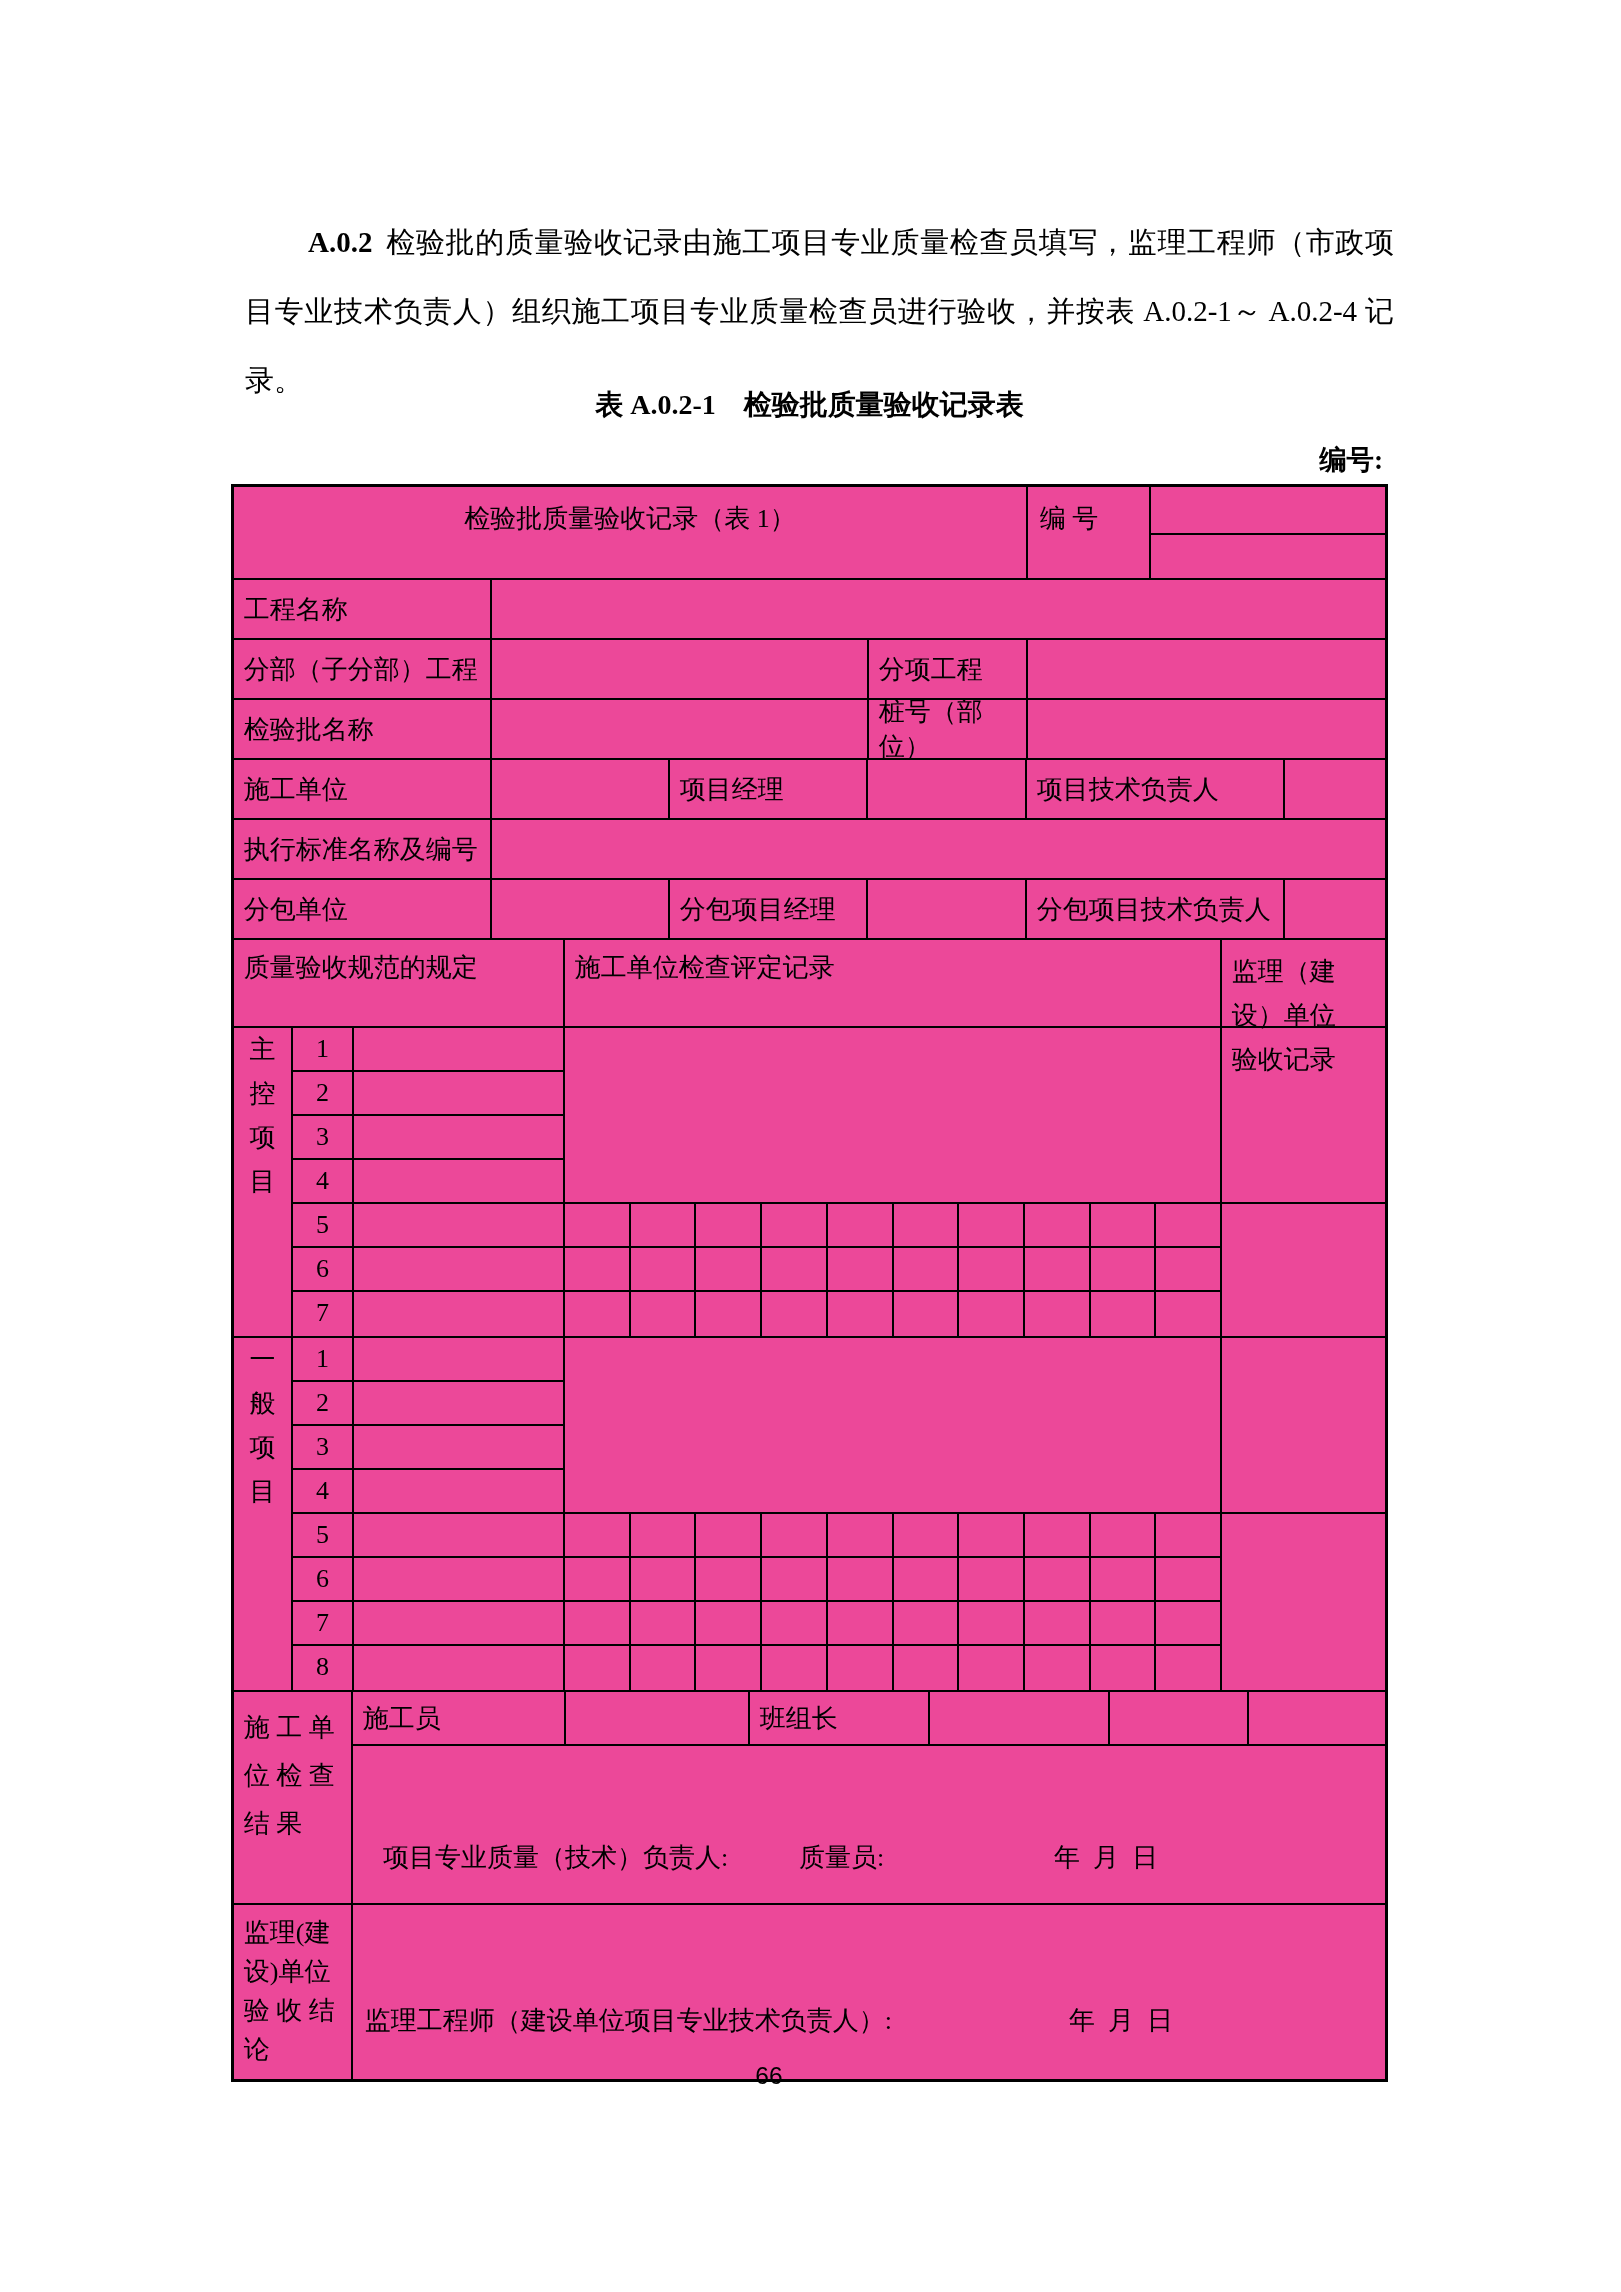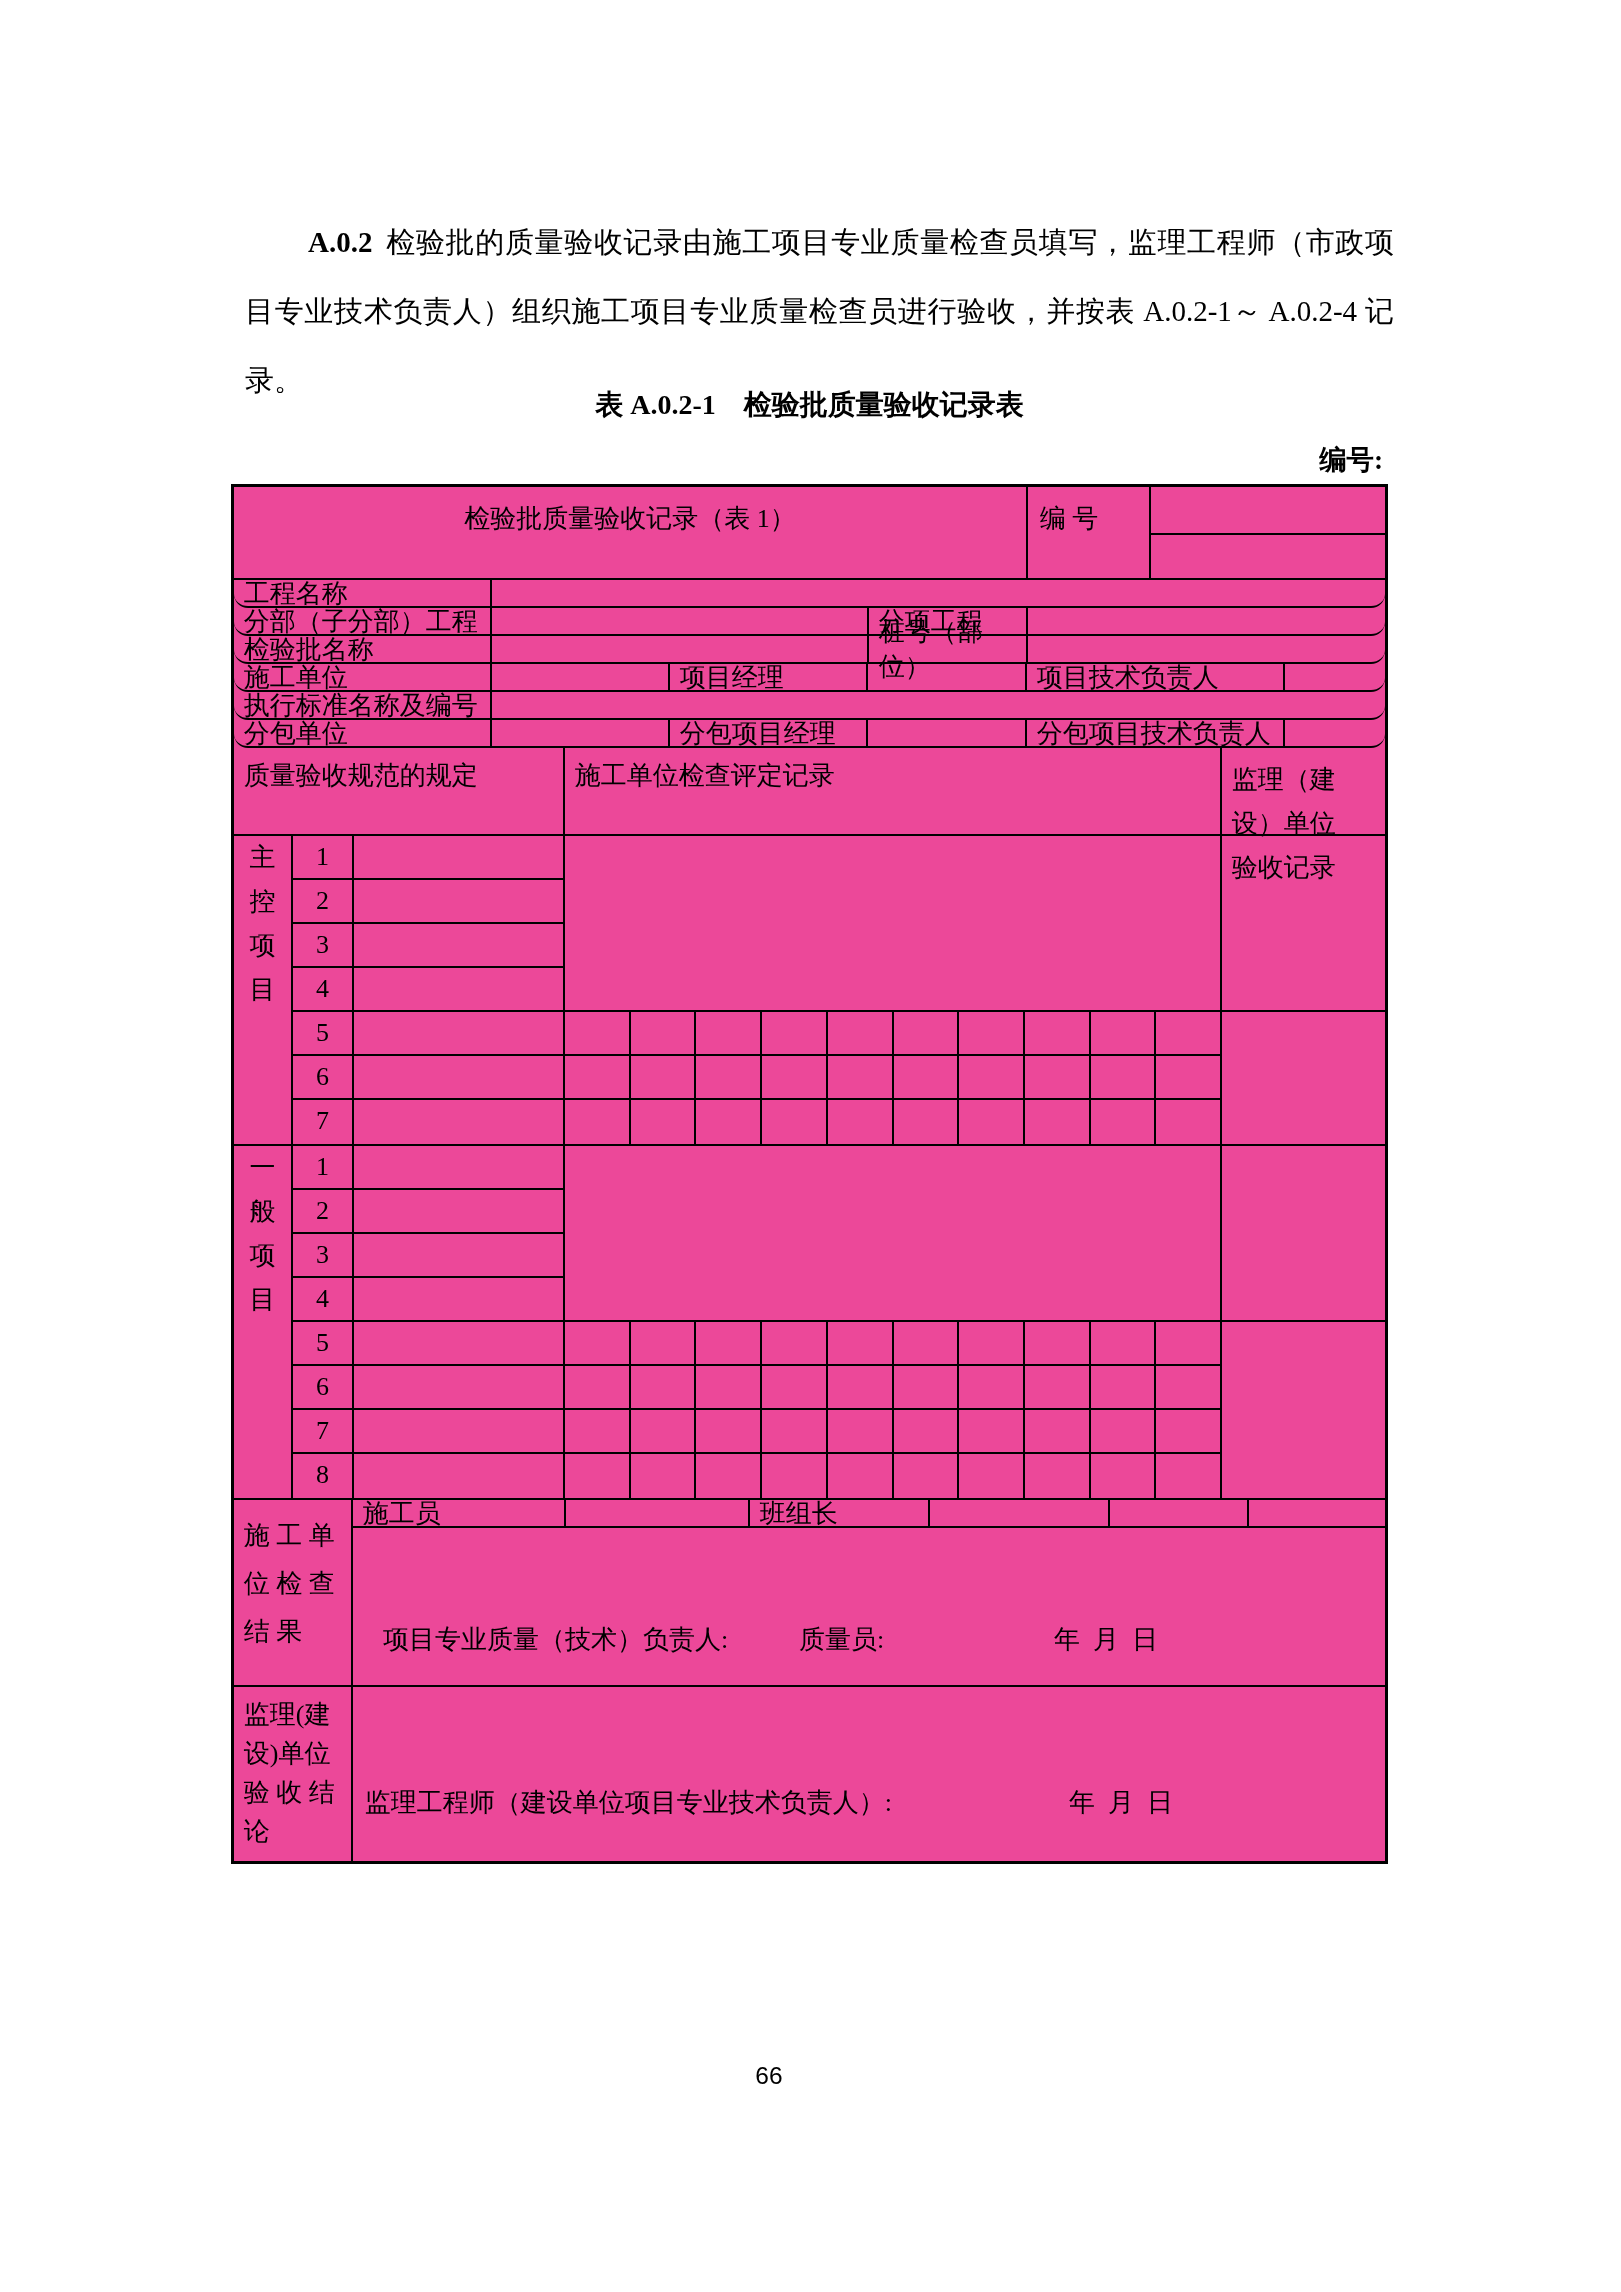--- a/index.html
+++ b/index.html
@@ -48,21 +48,21 @@
 
   
   .h-row { height:93px; }
   .h-title { text-align:center; padding-top:13.7px; }
   .h-serial { padding-top:13.7px; padding-left:11.8px; }
   .h-right { display:flex; flex-direction:column; }
   .h-right-top { height:48px; border-bottom:2.9px solid #000; }
   .h-right-bottom { flex:1; }
 
   
-  .i-row { height:28px;border-radius:16px; }
+  .i-row { height:60px; }
 
   
   .sh-row { height:88px; }
   .two-line { line-height:44px; }
 
   
   .vcol { display:flex; flex-direction:column; align-items:center; }
   .vcol span { display:block; height:44px; line-height:44px; }
   .numcol { display:flex; flex-direction:column; }
   .srow { display:flex; height:44px; border-bottom:2.9px solid #000; }
@@ -76,21 +76,21 @@
   .gc { flex:1; border-right:2px solid #000; }
   .gc:last-child { border-right:none; }
   .rightcol { display:flex; flex-direction:column; }
   .rtop { height:176px; border-bottom:2.9px solid #000; }
   .rbot { flex:1; }
 
   
   .flabel { padding:11.8px 5.9px 0 9.8px; line-height:48px; }
   .flabel span { display:block; white-space:pre; }
   .fright { flex:1; display:flex; flex-direction:column; }
-  .fsub { display:flex; height:28px; border-bottom:2.9px solid #000; }
+  .fsub { display:flex; height:54px; border-bottom:2.9px solid #000; }
   .fsub .fc { border-right:2px solid #000; display:flex; align-items:center; padding-left:9.8px; }
   .fsub .fc.last { border-right:none; flex:1; }
   .fbig { height:157px; position:relative; }
   .fbig span, .sbig span { position:absolute; white-space:pre; }
   .sup { height:174px; border-bottom:none; }
   .sup .flabel { padding-top:7.8px; line-height:39px; }
   .sbig { flex:1; position:relative; }
 </style>
 </head>
 <body>

